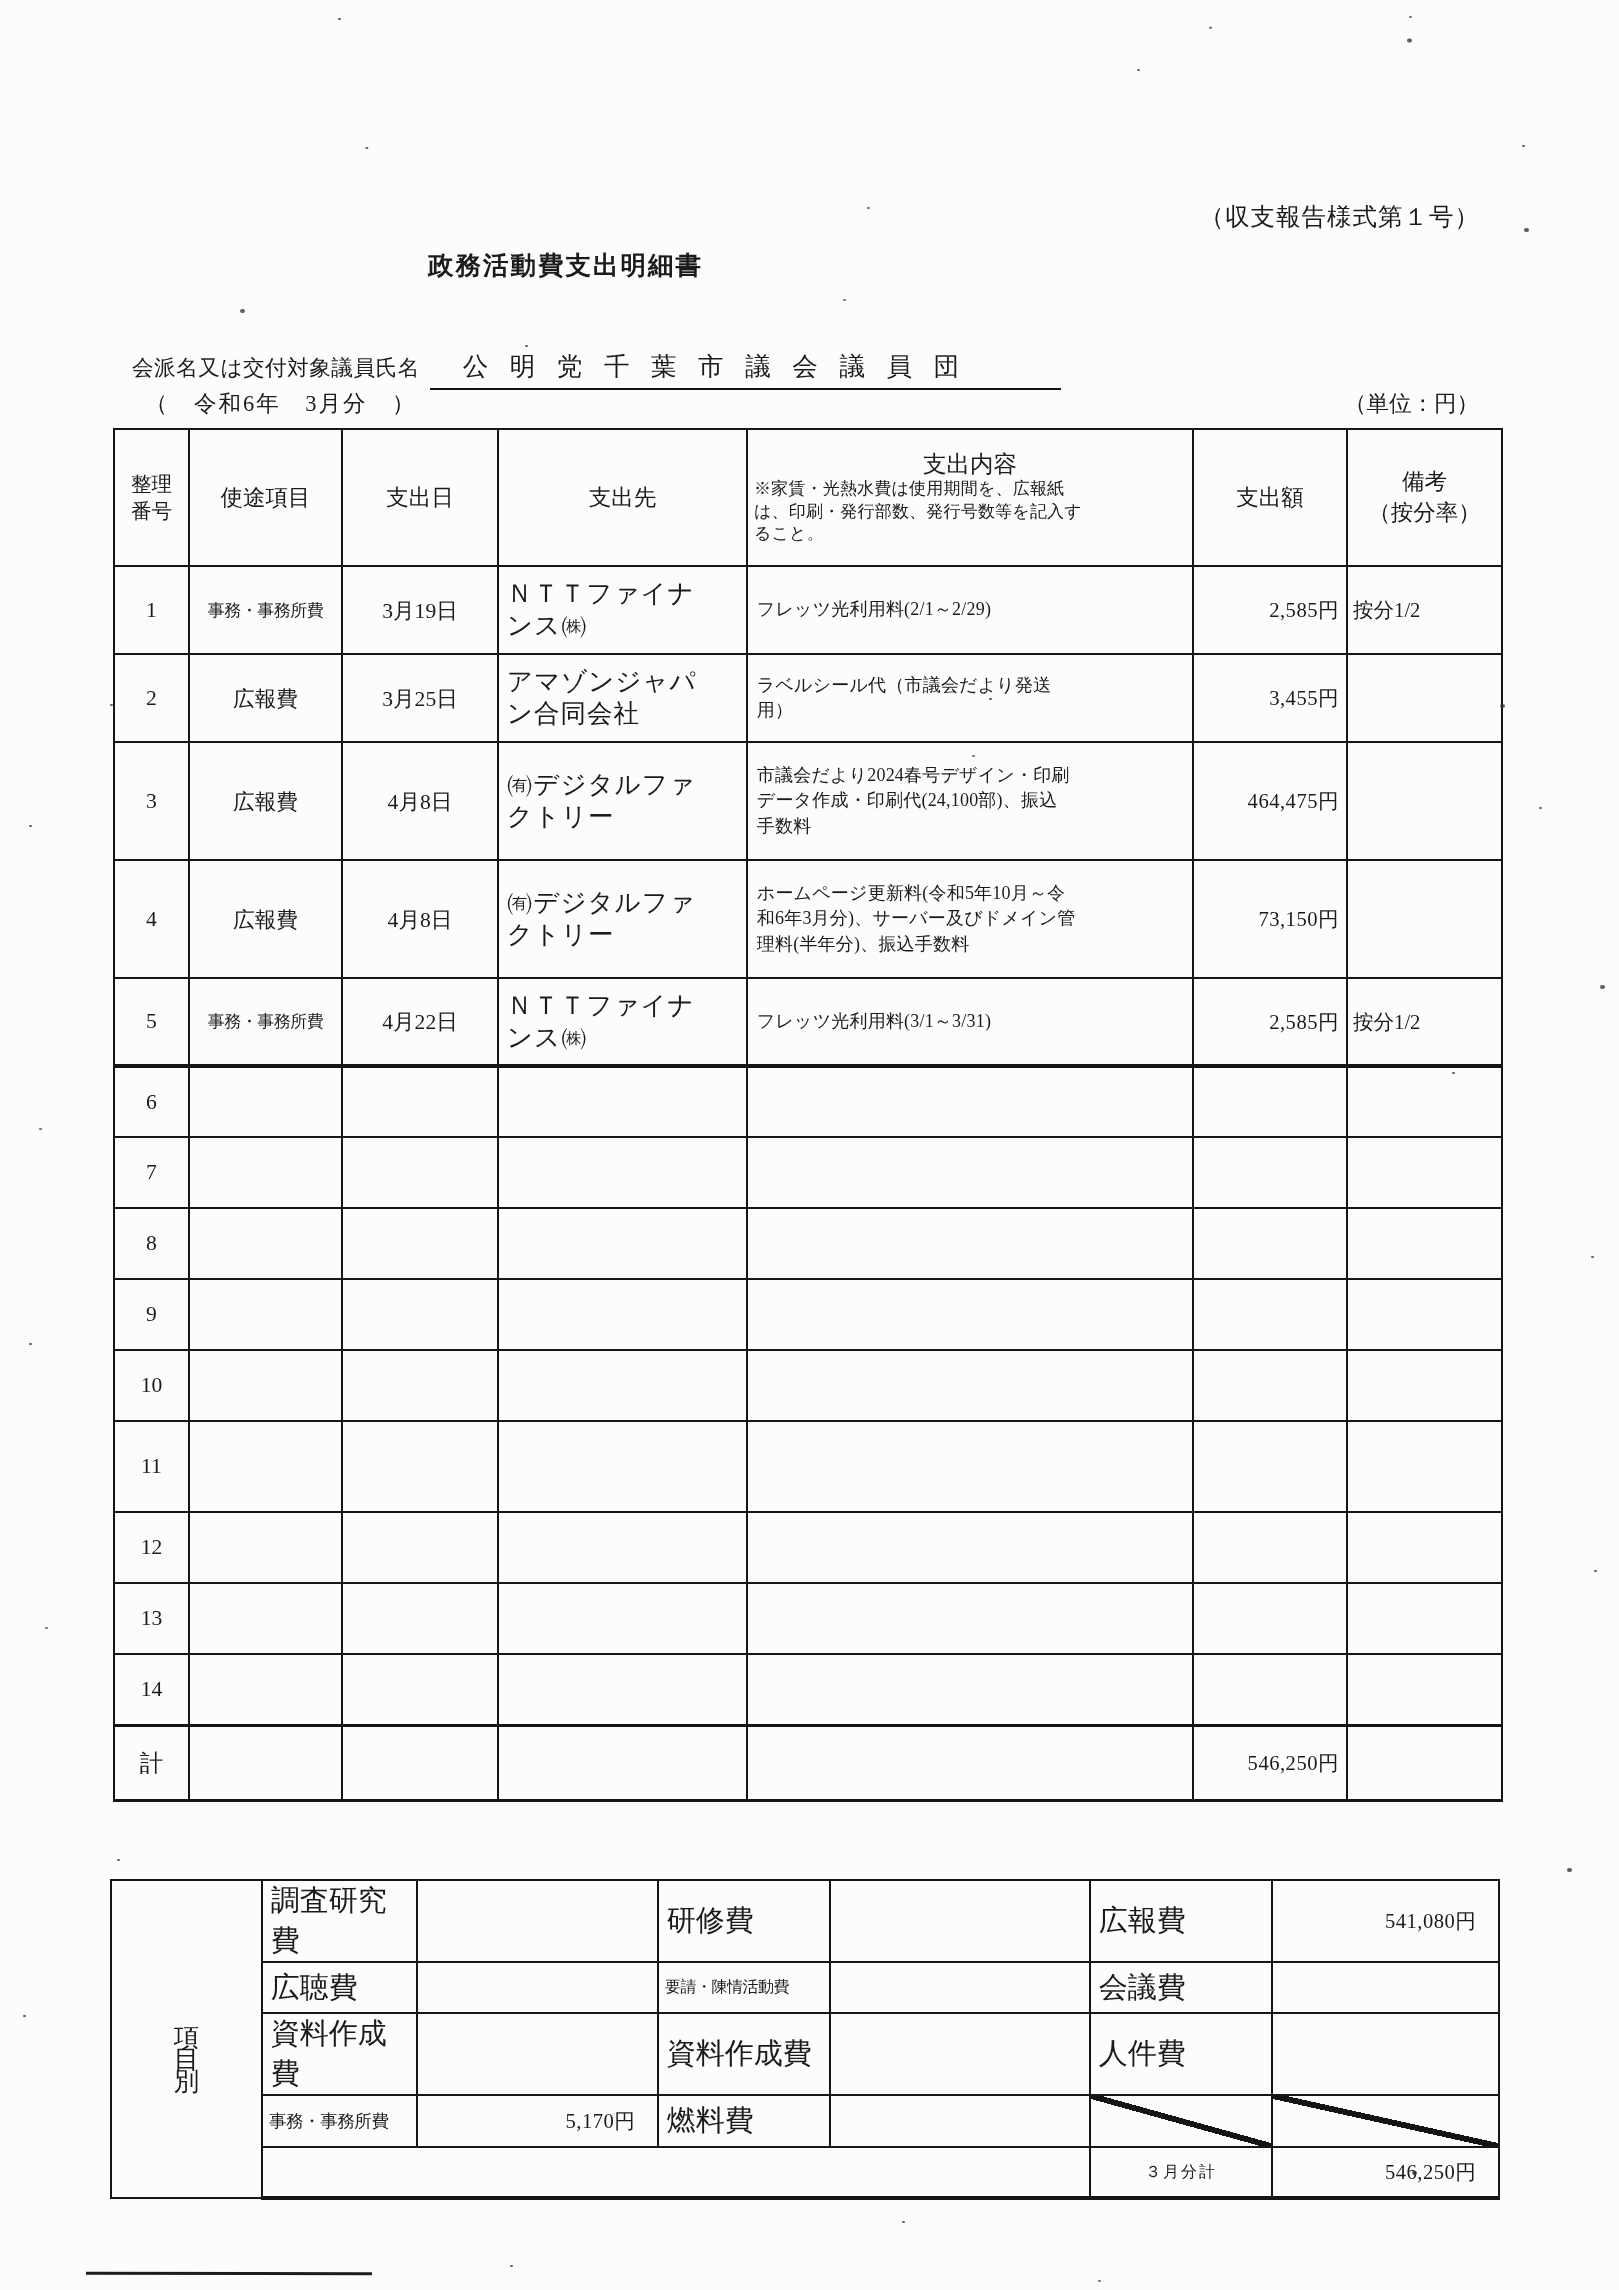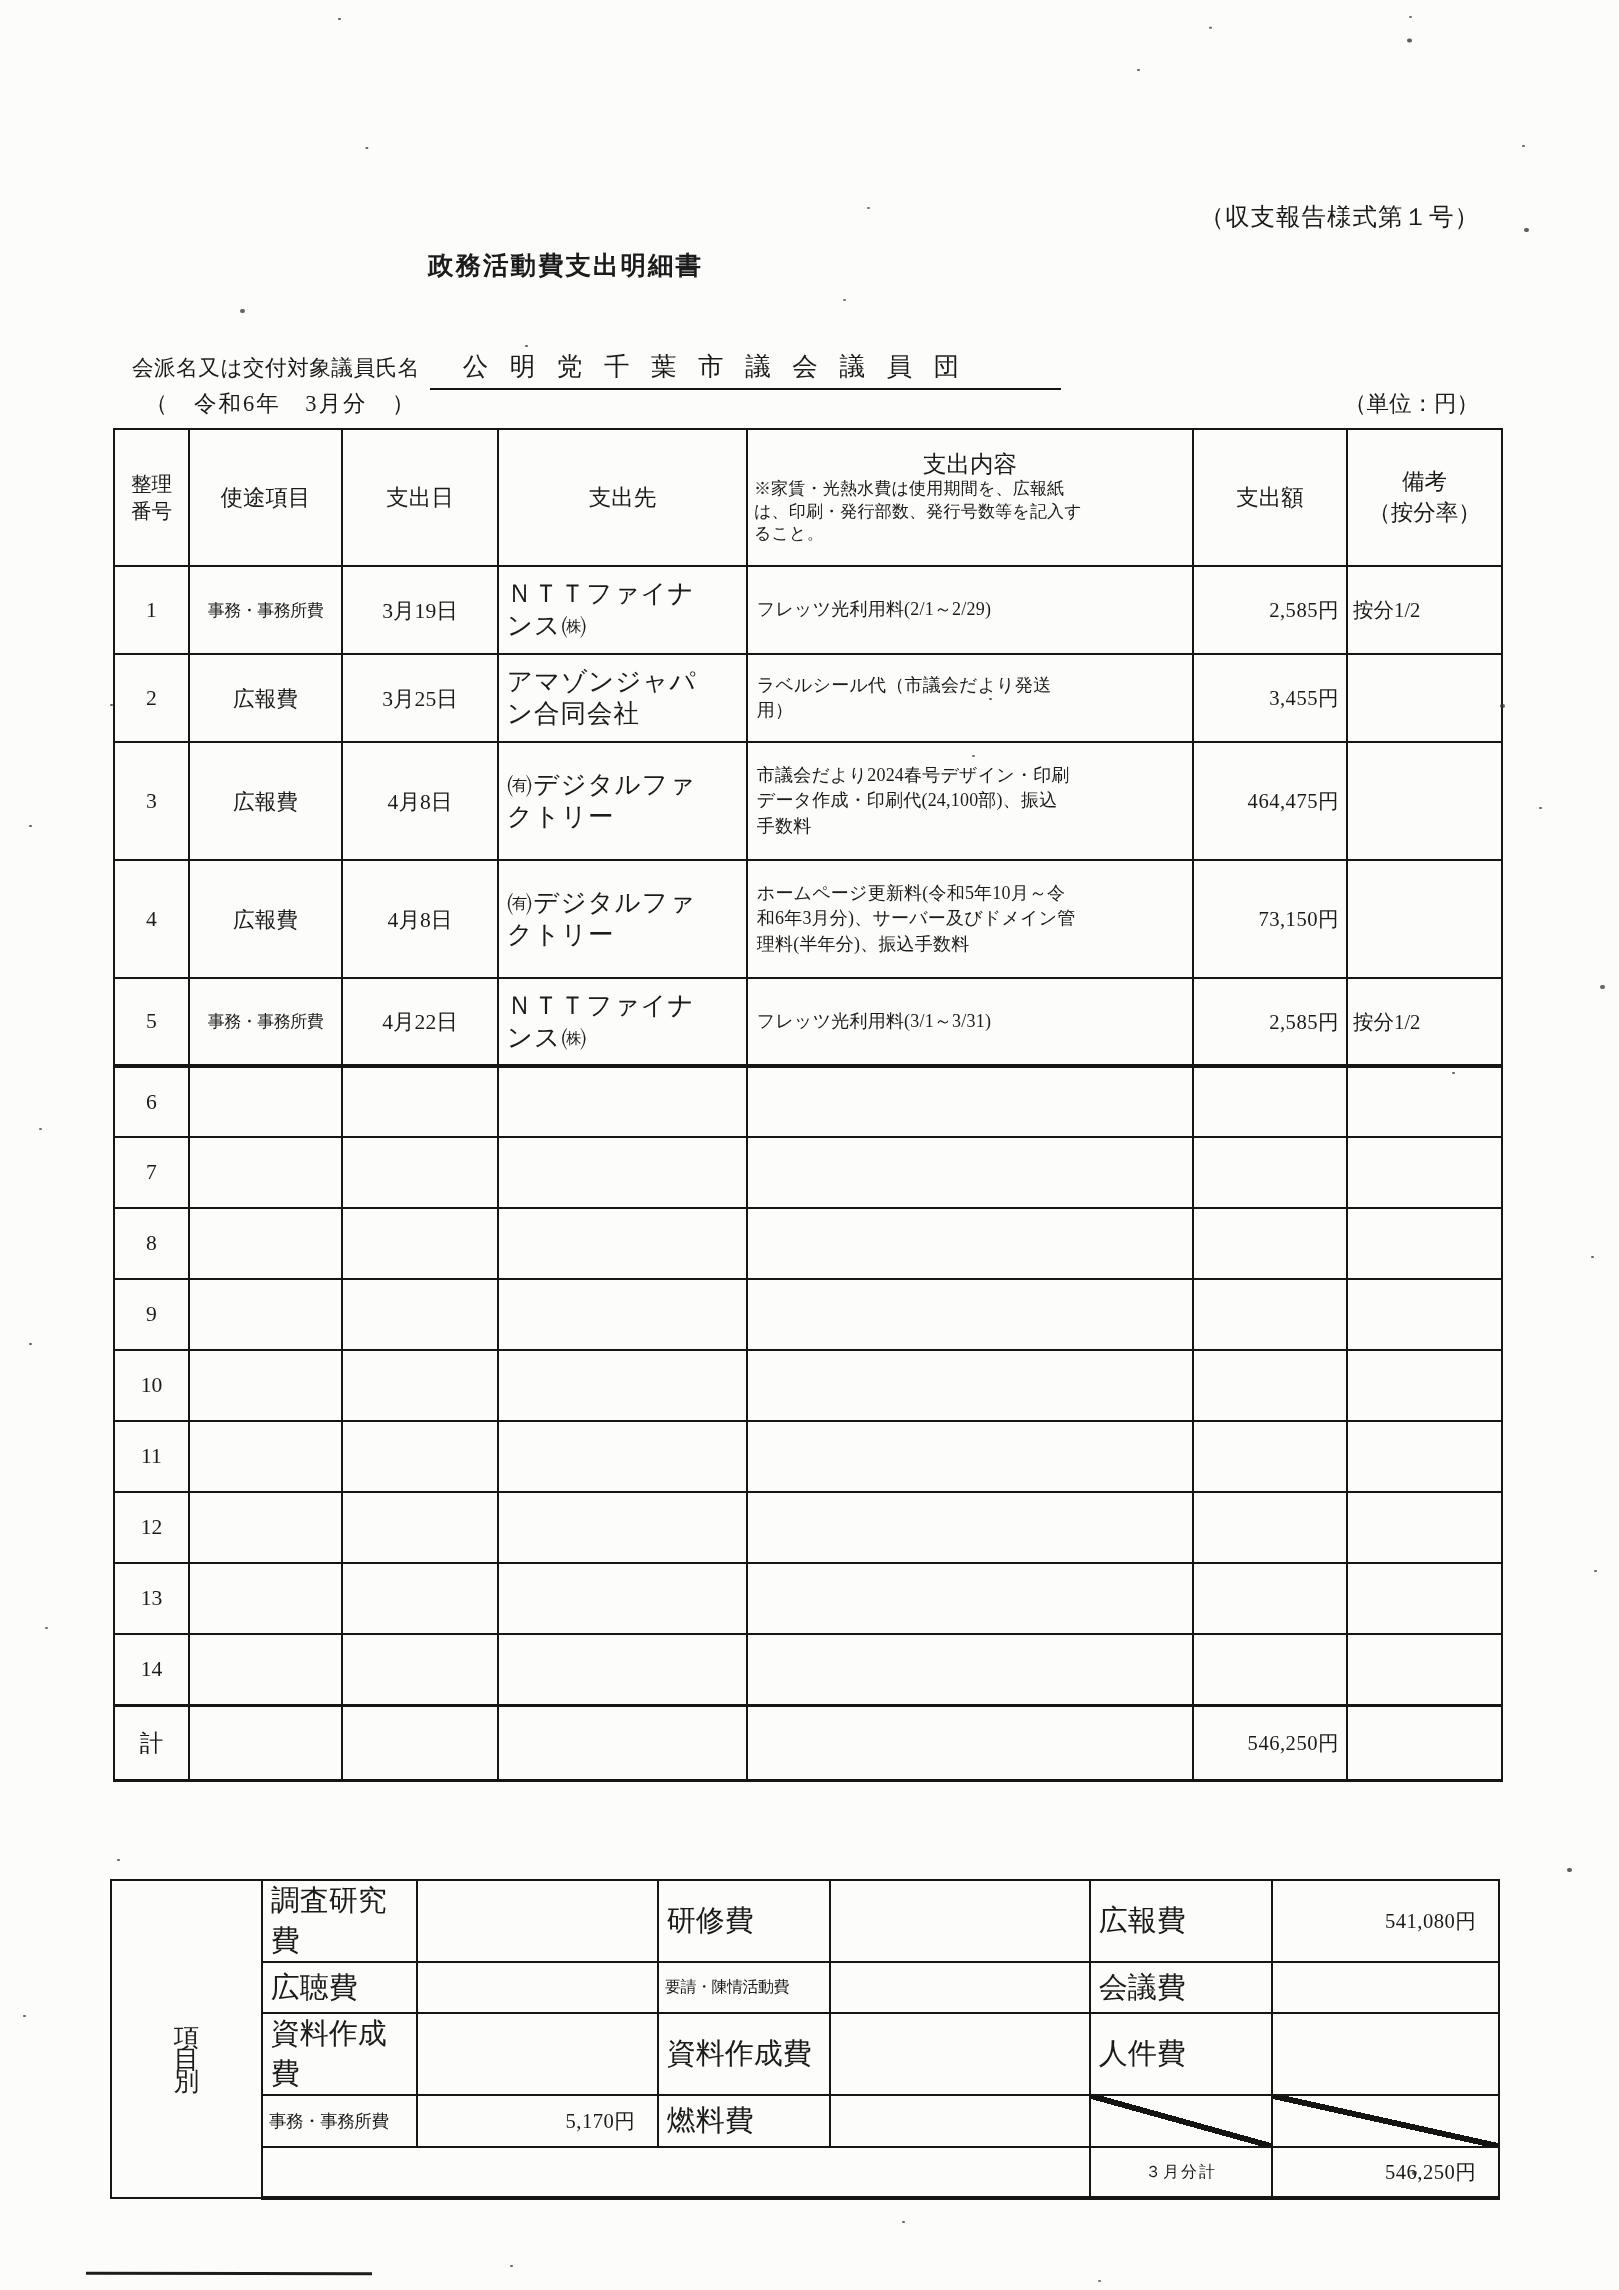--- a/index.html
+++ b/index.html
@@ -235,21 +235,21 @@
     </tr>
     <tr style="height:71px">
       <td class="c-no">10</td>
       <td></td>
       <td></td>
       <td></td>
       <td></td>
       <td></td>
       <td></td>
     </tr>
-    <tr style="height:71px">
+    <tr style="height:91px">
       <td class="c-no">11</td>
       <td></td>
       <td></td>
       <td></td>
       <td></td>
       <td></td>
       <td></td>
     </tr>
     <tr style="height:71px">
       <td class="c-no">12</td>

